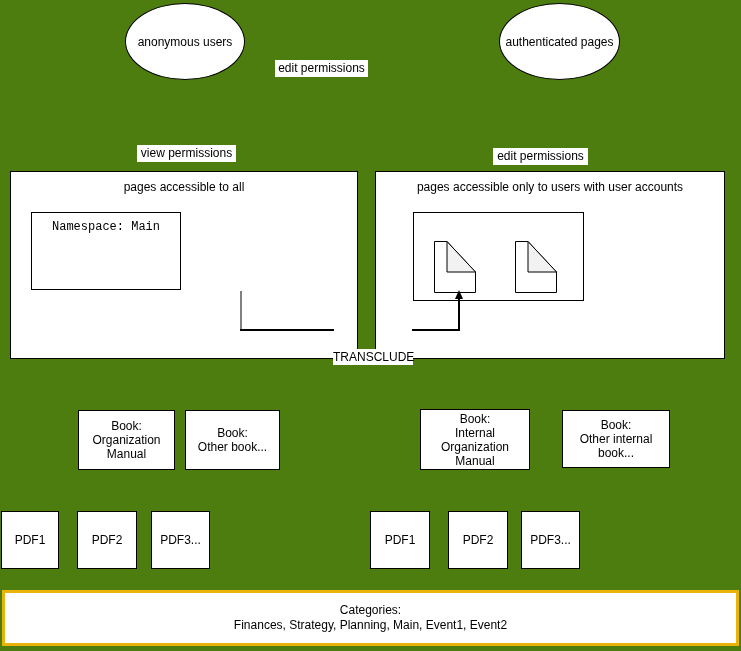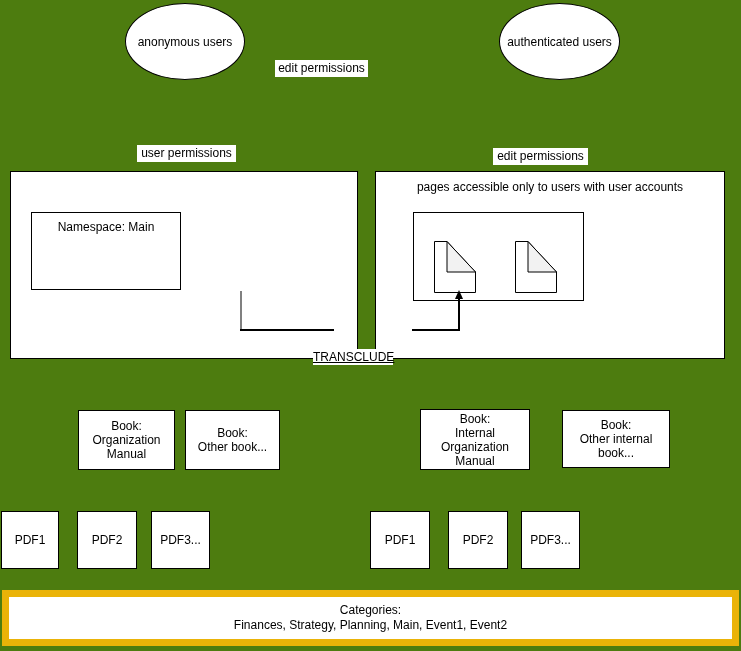--- a/index.html
+++ b/index.html
@@ -38,44 +38,45 @@
     position:absolute;width:0;height:0;
     border-left:4px solid transparent;border-right:4px solid transparent;
     border-bottom:9px solid #000000;
   }
   .smallbox{
     background:#ffffff;border:1px solid #000;
     display:flex;align-items:center;justify-content:center;
     font-size:12px;line-height:14px;text-align:center;white-space:pre-line;
   }
   .catbox{
-    background:#ffffff;border:7px solid #eab308;
+    background:#ffffff;border:3px solid #eab308;
     display:flex;flex-direction:column;align-items:center;justify-content:center;
     font-size:12px;line-height:15px;text-align:center;
   }
 </style>
 </head>
 <body>
 
 <div id="canvas">
 
   <div class="ellipse abs" style="left:125px;top:3px;width:120px;height:77px;">
     <span>anonymous users</span>
   </div>
   <div class="ellipse abs" style="left:499px;top:3px;width:121px;height:77px;">
-    <span>authenticated users</span>
+    <span>authenticated pages</span>
   </div>
 
   <div class="chip abs" style="left:275px;top:33px;width:93px;height:17px;">edit permissions</div>
-  <div class="chip abs" style="left:137px;top:118px;width:99px;height:17px;">user permissions</div>
+  <div class="chip abs" style="left:137px;top:118px;width:99px;height:17px;">view permissions</div>
   <div class="chip abs" style="left:493px;top:121px;width:95px;height:17px;">edit permissions</div>
 
   <div class="bigbox abs" style="left:10px;top:171px;width:348px;height:188px;">
+    <div class="bigbox-title">pages accessible to all</div>
 
-    <div class="nsbox" style="left:20px;top:40px;width:150px;height:78px;">
+    <div class="nsbox" style="left:20px;top:40px;width:150px;height:78px;font-family:Liberation Mono, monospace;">
       <div class="ns-title">Namespace: Main</div>
     </div>
 
   </div>
 
   <div class="bigbox abs" style="left:375px;top:171px;width:350px;height:188px;">
     <div class="bigbox-title">pages accessible only to users with user accounts</div>
 
     <div class="nsbox" style="left:37px;top:40px;width:171px;height:89px;">
       <svg class="page-icon" style="left:20px;top:28px;" viewBox="0 0 42 52">
@@ -84,21 +85,21 @@
       </svg>
       <svg class="page-icon" style="left:101px;top:28px;" viewBox="0 0 42 52">
         <path d="M0.5,0.5 L13,0.5 L41.5,31 L41.5,51.5 L0.5,51.5 Z" fill="#ffffff" stroke="#000000"></path>
         <path d="M13,0.5 L41.5,31 L13,31 Z" fill="#f2f2f2" stroke="#000000"></path>
       </svg>
     </div>
   </div>
 
   <div class="line-gray" style="left:240px;top:291px;width:2px;height:40px;"></div>
   <div class="line" style="left:240px;top:329px;width:94px;height:2px;"></div>
-  <div class="chip abs" style="left:313px;top:322px;width:80px;height:16px;line-height:16px;text-decoration:underline;">TRANSCLUDE</div>
+  <div class="chip abs" style="left:333px;top:322px;width:80px;height:16px;line-height:16px;">TRANSCLUDE</div>
   <div class="line" style="left:412px;top:329px;width:47px;height:2px;"></div>
   <div class="line" style="left:458px;top:297px;width:2px;height:34px;"></div>
   <div class="arrowhead-up" style="left:455px;top:290px;"></div>
 
   <div class="smallbox abs" style="left:78px;top:410px;width:97px;height:60px;">Book:
 Organization
 Manual</div>
   <div class="smallbox abs" style="left:185px;top:410px;width:95px;height:60px;">Book:
 Other book...</div>
   <div class="smallbox abs" style="left:420px;top:409px;width:110px;height:61px;">Book:

